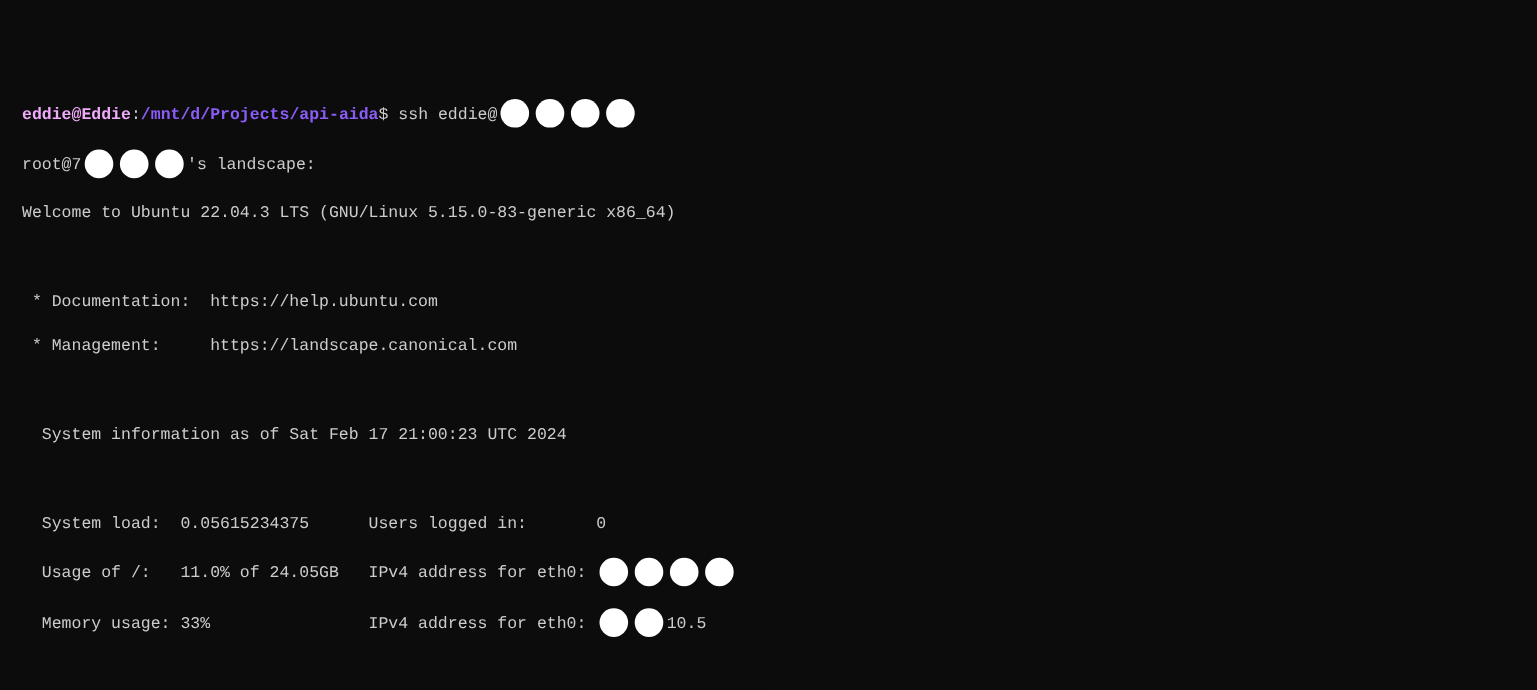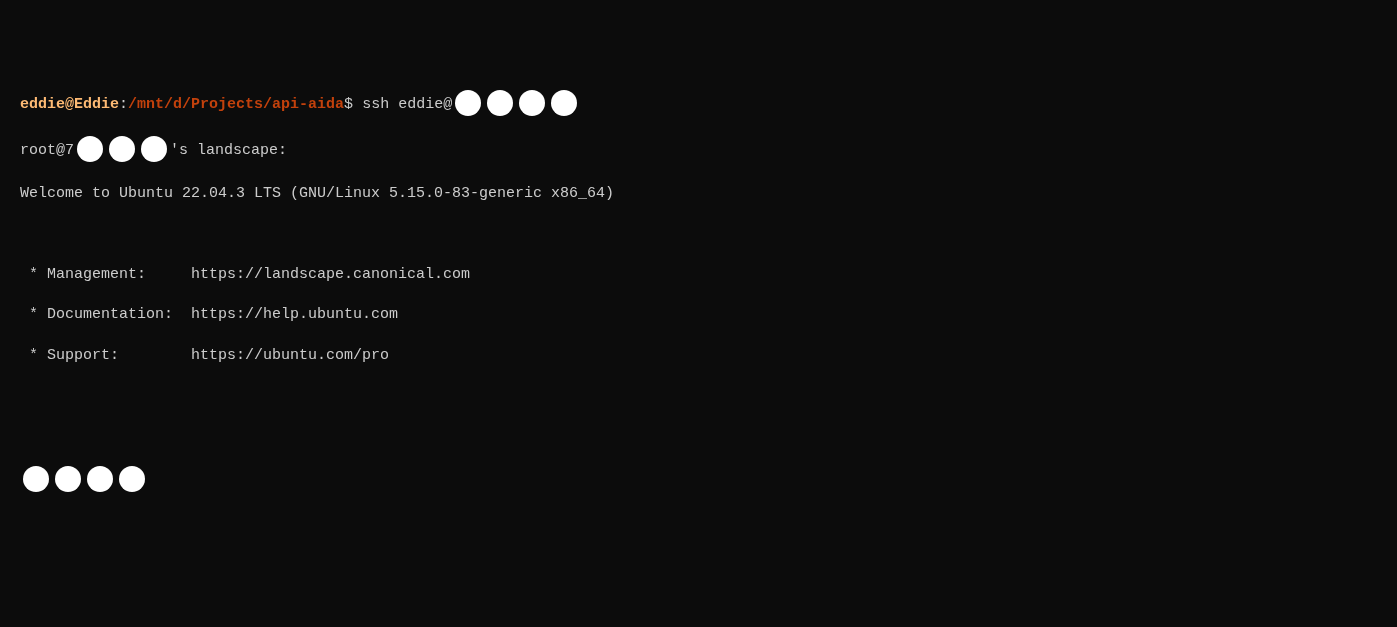--- a/index.html
+++ b/index.html
@@ -8,22 +8,22 @@
       color: #cccccc;
       font-family: 'Consolas', 'Courier New', monospace;
       font-size: 15px;
       line-height: 1.35;
       padding: 10px 20px;
       width: 1397px;
       height: 627px;
       overflow: hidden;
       white-space: pre;
     }
-    .green { color: #fdba74; }
-    .blue { color: #c2410c; margin-top: 23px; }
+    .green { color: #f0abfc; }
+    .blue { color: #8b5cf6; margin-top: 23px; }
     .white { color: #cccccc; }
     .bold { font-weight: bold; }
     .redact {
       display: inline-block;
       vertical-align: middle;
       position: relative;
       top: -1px;
     }
     .dot {
       display: inline-block;
@@ -38,26 +38,28 @@
   </style>
 </head>
 <body>
 
 
 
 <div><span class="line"><span class="green bold">eddie@Eddie</span><span class="white">:</span><span class="blue bold">/mnt/d/Projects/api-aida</span><span class="white">$</span><span class="white"> <span>ssh eddie@</span></span><span class="redact"><span class="dot"></span><span class="dot"></span><span class="dot"></span><span class="dot"></span></span></span>
 <span class="line"><span>root@7</span><span class="redact"><span class="dot"></span><span class="dot"></span><span class="dot"></span></span><span>'s landscape:</span></span>
 <span class="line">Welcome to Ubuntu 22.04.3 LTS (GNU/Linux 5.15.0-83-generic x86_64)</span>
 <span class="line"> </span>
+<span class="line"> * Documentation:  https://help.ubuntu.com</span>
 <span class="line"> * Management:     https://landscape.canonical.com</span>
-<span class="line"> * Documentation:  https://help.ubuntu.com</span>
-<span class="line"> * Support:        https://ubuntu.com/pro</span>
 <span class="line"> </span>
+<span class="line">  System information as of Sat Feb 17 21:00:23 UTC 2024</span>
 <span class="line"> </span>
-<span class="line"><span class="redact"><span class="dot"></span><span class="dot"></span><span class="dot"></span><span class="dot"></span></span></span>
+<span class="line">  System load:  0.05615234375      Users logged in:       0</span>
+<span class="line"><span>  Usage of /:   11.0% of 24.05GB   IPv4 address for eth0: </span><span class="redact"><span class="dot"></span><span class="dot"></span><span class="dot"></span><span class="dot"></span></span></span>
+<span class="line"><span>  Memory usage: 33%                IPv4 address for eth0: </span><span class="redact"><span class="dot"></span><span class="dot"></span></span><span>10.5</span></span>
 
 
 
 
 
 
 
 
 
 

